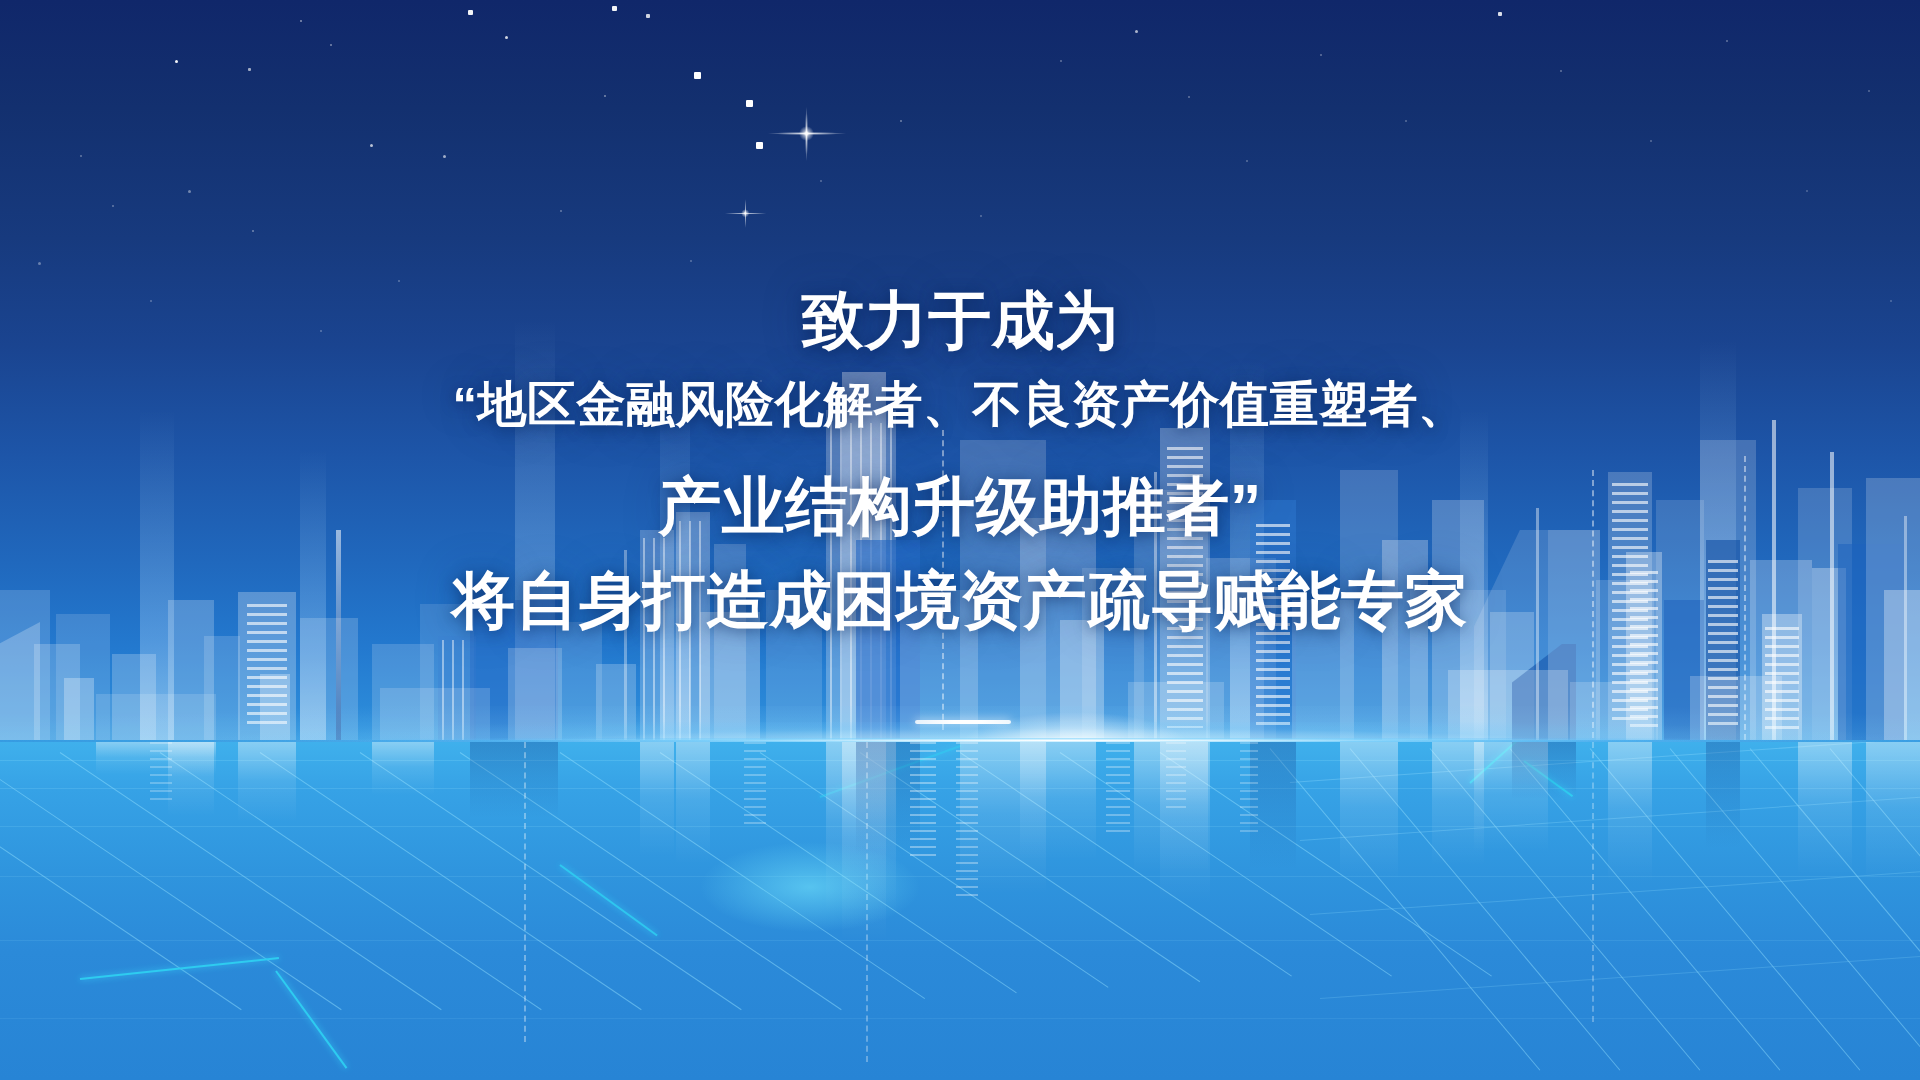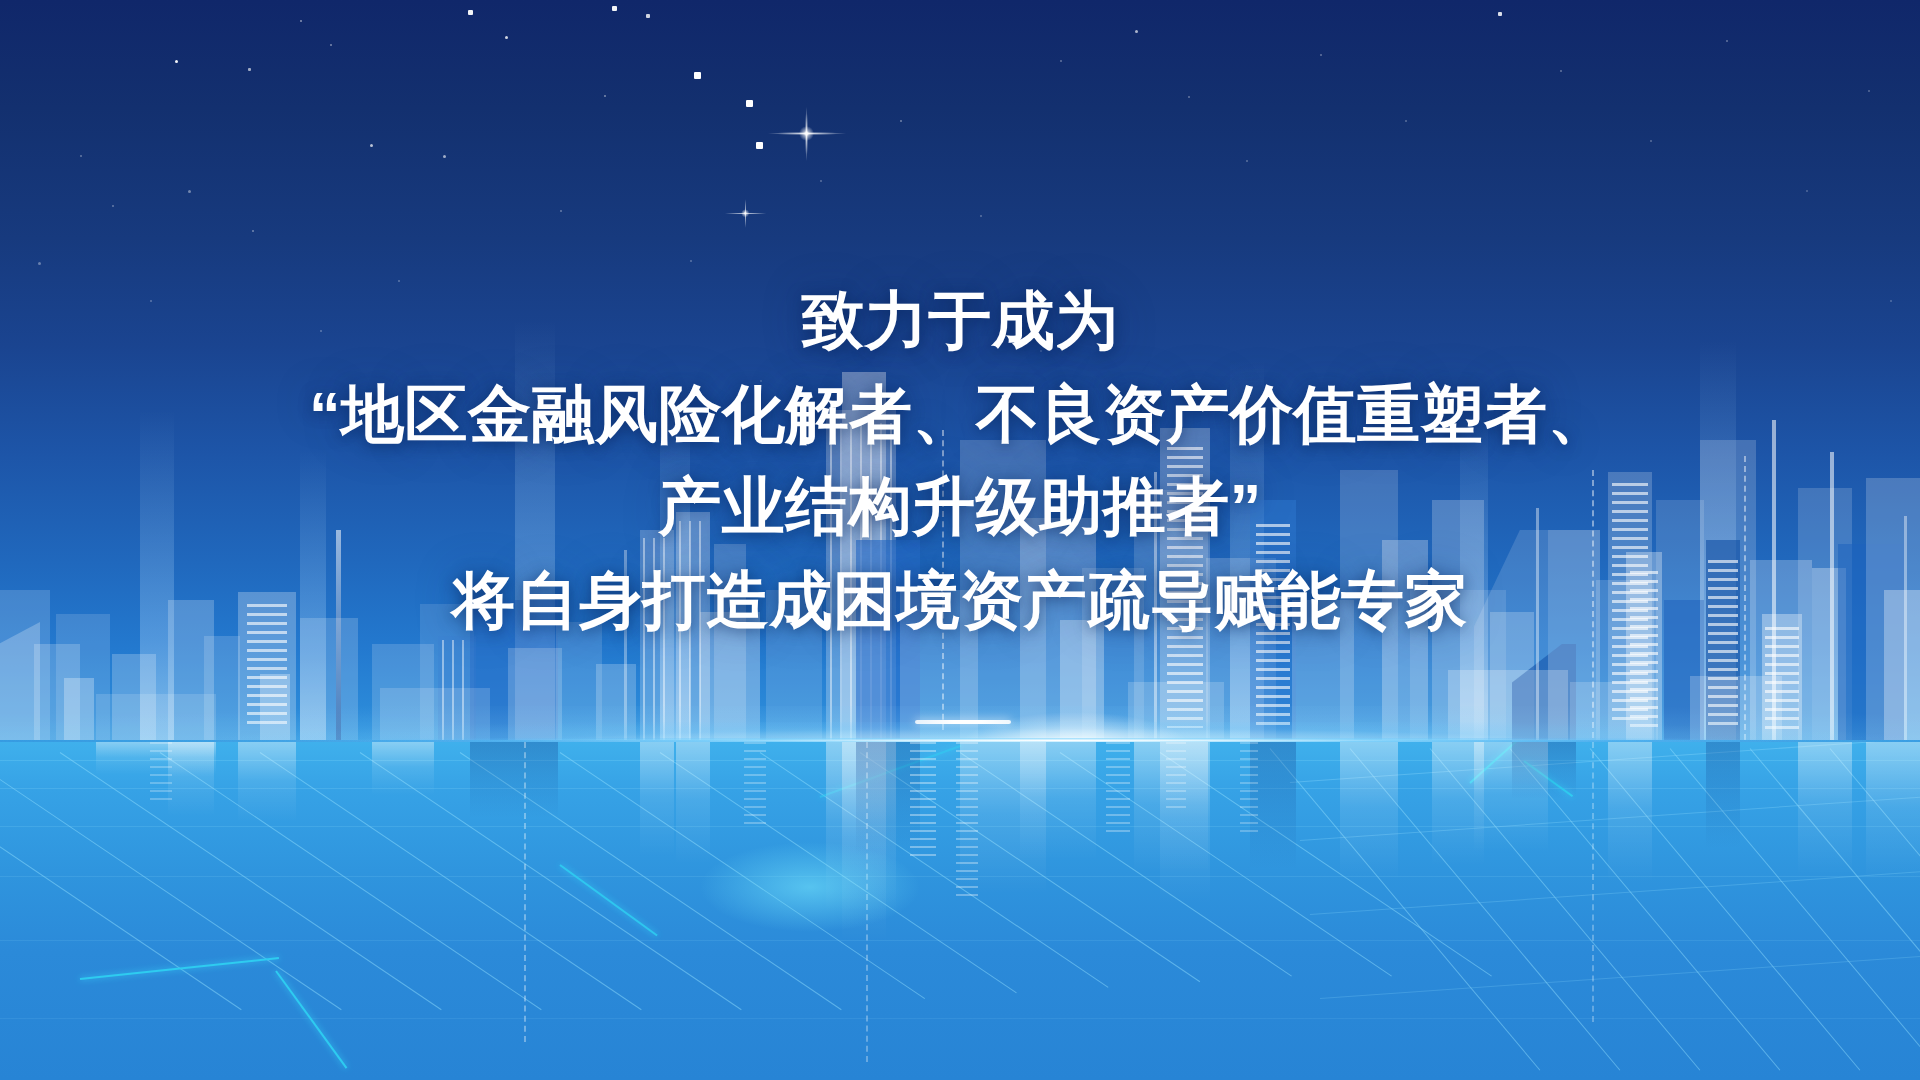--- a/index.html
+++ b/index.html
@@ -95,21 +95,21 @@
 
   
   .content{position:absolute;left:0;top:0;width:1920px;height:1080px;border-radius:6px;}
   .headline{
     position:absolute;left:0;width:1920px;text-align:center;
     color:#ffffff;font-weight:700;letter-spacing:.5px;
     text-shadow:0 2px 14px rgba(6,30,80,.55), 0 0 40px rgba(10,40,100,.35);
     white-space:nowrap;
   }
   #line1{top:278px;font-size:63px;}
-  #line2{top:372px;font-size:63px;}
+  #line2{top:372px;font-size:49px;}
   #line3{top:464px;font-size:63px;}
   #line4{top:558px;font-size:63px;}
 
   .divider{position:absolute;left:915px;top:720px;width:96px;height:4px;border-radius:2px;
     background:linear-gradient(90deg,rgba(255,255,255,.85),#ffffff 40%,#ffffff 70%,rgba(255,255,255,.9));
     box-shadow:0 0 10px rgba(255,255,255,.8);}
 
   .subtitle{position:absolute;left:0;top:752px;width:1920px;text-align:center;
     color:#ffffff;font-size:50px;font-weight:400;letter-spacing:12px;text-indent:12px;
     text-shadow:0 2px 12px rgba(10,60,120,.45);}

